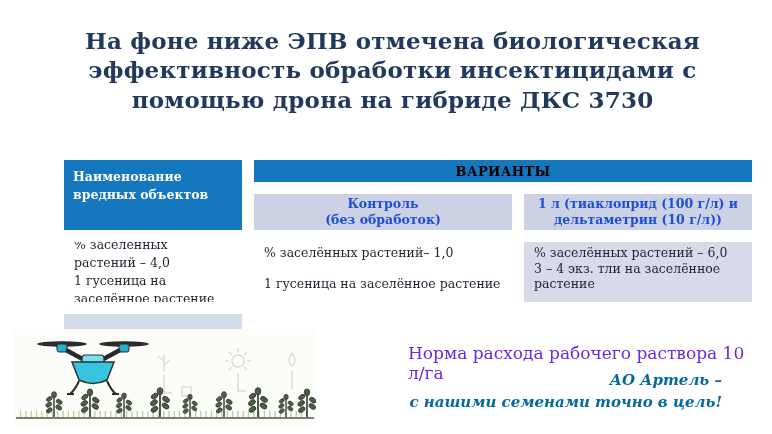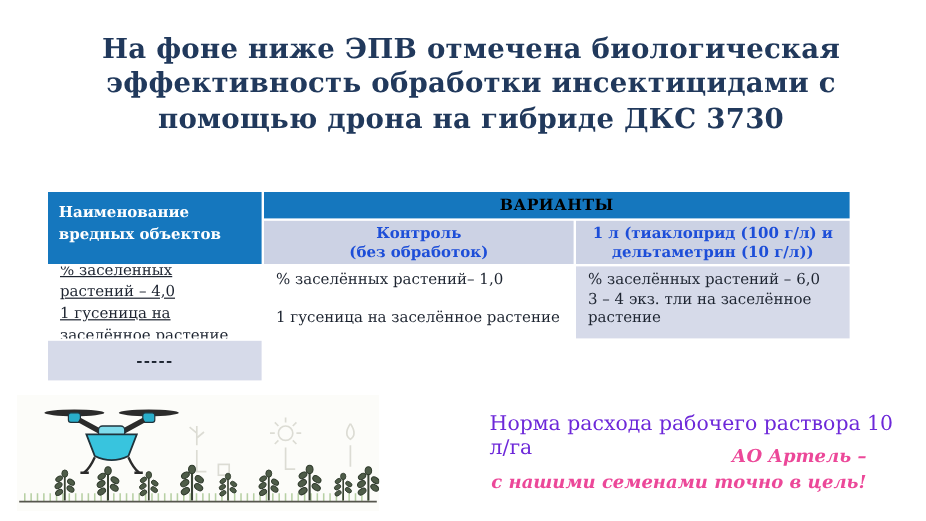--- a/index.html
+++ b/index.html
@@ -18,25 +18,25 @@
     text-align:center;
     font-size:23px; line-height:1.28; font-weight:600;
     color:#21395c;
     white-space:pre-line;
     letter-spacing:0.2px;
     padding-left:13px;
   }
 
   
   .tbl {
-    position:absolute; left:40px; top:160px; width:672px;
+    position:absolute; left:64px; top:160px; width:672px;
     display:grid;
     grid-template-columns:178px 258px 228px;
     grid-template-rows:22px 36px 60px 33px;
-    gap:2px;
+    gap:12px;
     background:#ffffff;
     font-size:12.5px;
     color:#1d2430;
   }
   .tbl > div { overflow:hidden; }
   .hdr-pest {
     grid-row:1 / 3; grid-column:1;
     background:#1577be; color:#ffffff; font-weight:bold;
     padding:8px 9px 0 9px;
     text-align:justify;
@@ -57,34 +57,34 @@
   .cell {
     padding:3px 10px;
     white-space:pre-line;
     line-height:1.25;
     background:#ffffff;
   }
   .row-alt { background:#d6dae9; }
   .cell-justify { text-align:justify; text-align-last:justify; }
   .cell-wrapjustify { text-align:justify; }
   .cell-vcenter { display:flex; align-items:center; }
-  .cell-vcenter > span { white-space:pre-line; line-height:1.45;text-decoration:underline; }
+  .cell-vcenter > span { white-space:pre-line; line-height:1.45; }
   .cell-center { display:flex; align-items:center; justify-content:center; letter-spacing:1px; font-weight:bold; }
   .pest-cell { padding-top:6px; line-height:1.5; }
 
   
   .norm-text {
     position:absolute; left:408px; top:343px; width:352px;
     font-size:17px; color:#6d28d9;
   }
   .slogan {
     position:absolute; right:50px; top:370px;
     text-align:right;
     font-size:15px; font-weight:bold; font-style:italic;
-    color:#ec4899; line-height:1.45;
+    color:#0369a1; line-height:1.45;
   }
 
   
   .illustration {
     position:absolute; left:14px; top:329px;
     width:302px; height:97px;
   }
 </style>
 </head>
 <body>

